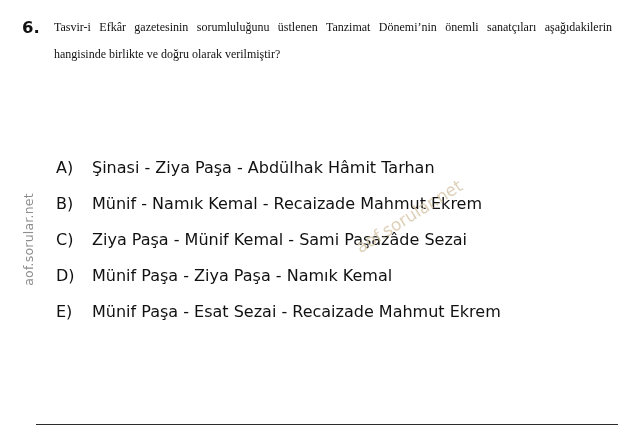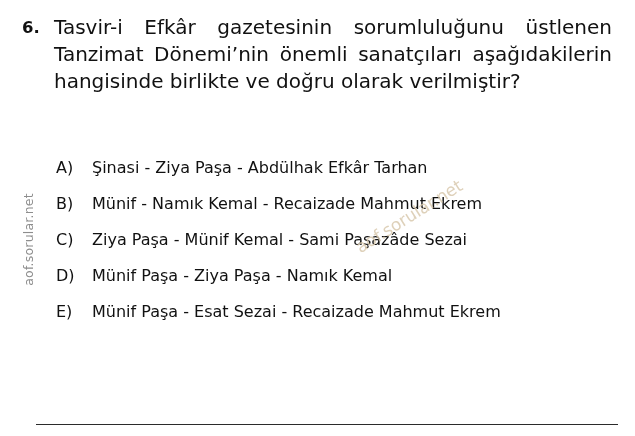--- a/index.html
+++ b/index.html
@@ -85,26 +85,27 @@
     font-size: 16.5px;
     font-weight: bold;
     line-height: 27px;
     text-align: left;
     padding-left: 4px;
     box-sizing: border-box;
     color: #111;
   }
   .q-text {
     flex: 1 1 auto;
-    font-size: 20px;
+    font-size: 12px;
     line-height: 27px;
     text-align: justify;
     text-justify: inter-word;
     color: #111;
     padding-right: 6px;
+    font-family: Liberation Serif, serif;
   }
 
   
   .options {
     position: absolute;
     left: 56px;
     top: 155px;
     width: 560px;
   }
   .option {
@@ -155,21 +156,21 @@
 
     <div class="question">
       <div class="q-number">6.</div>
       <div class="q-text">Tasvir-i Efkâr gazetesinin sorumluluğunu üstlenen Tanzimat Dönemi’nin önemli sanatçıları aşağıdakilerin hangisinde birlikte ve doğru olarak verilmiştir?</div>
     </div>
 
     <div class="options">
 
       <div class="option">
         <div class="opt-letter">A)</div>
-        <div class="opt-text">Şinasi - Ziya Paşa - Abdülhak Efkâr Tarhan</div>
+        <div class="opt-text">Şinasi - Ziya Paşa - Abdülhak Hâmit Tarhan</div>
       </div>
 
       <div class="option justified">
         <div class="opt-letter">B)</div>
         <div class="opt-text">Münif - Namık Kemal - Recaizade Mahmut Ekrem</div>
       </div>
 
       <div class="option justified">
         <div class="opt-letter">C)</div>
         <div class="opt-text">Ziya Paşa - Münif Kemal - Sami Paşazâde Sezai</div>

